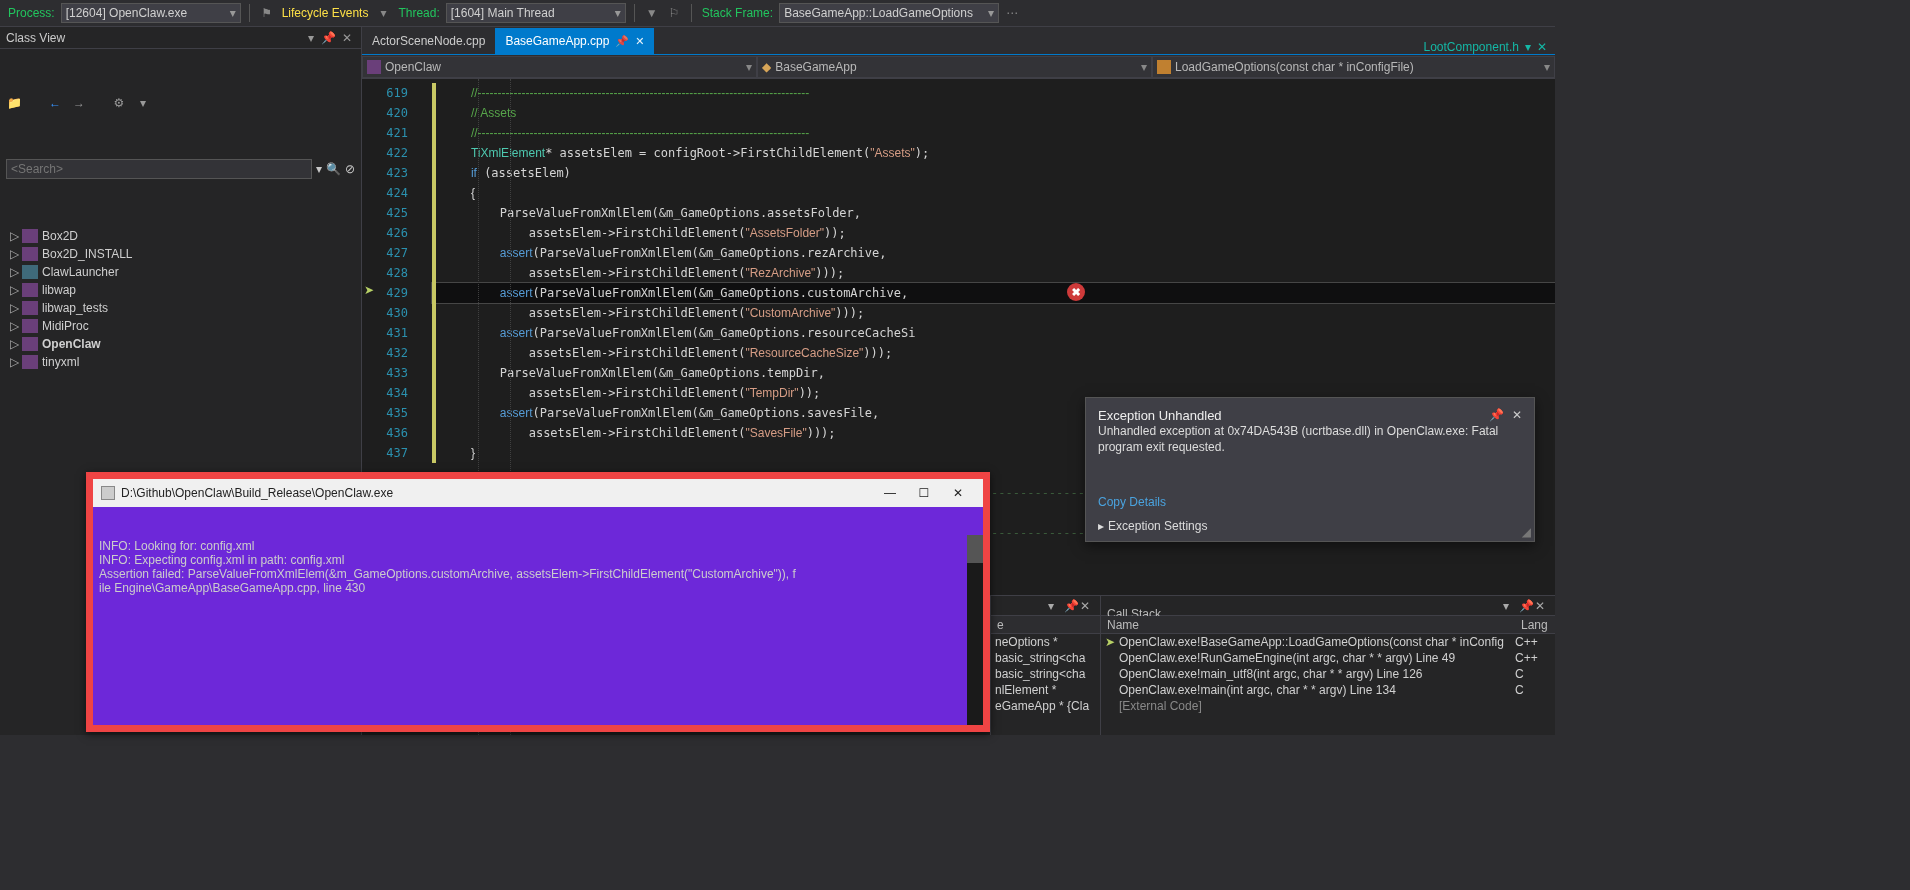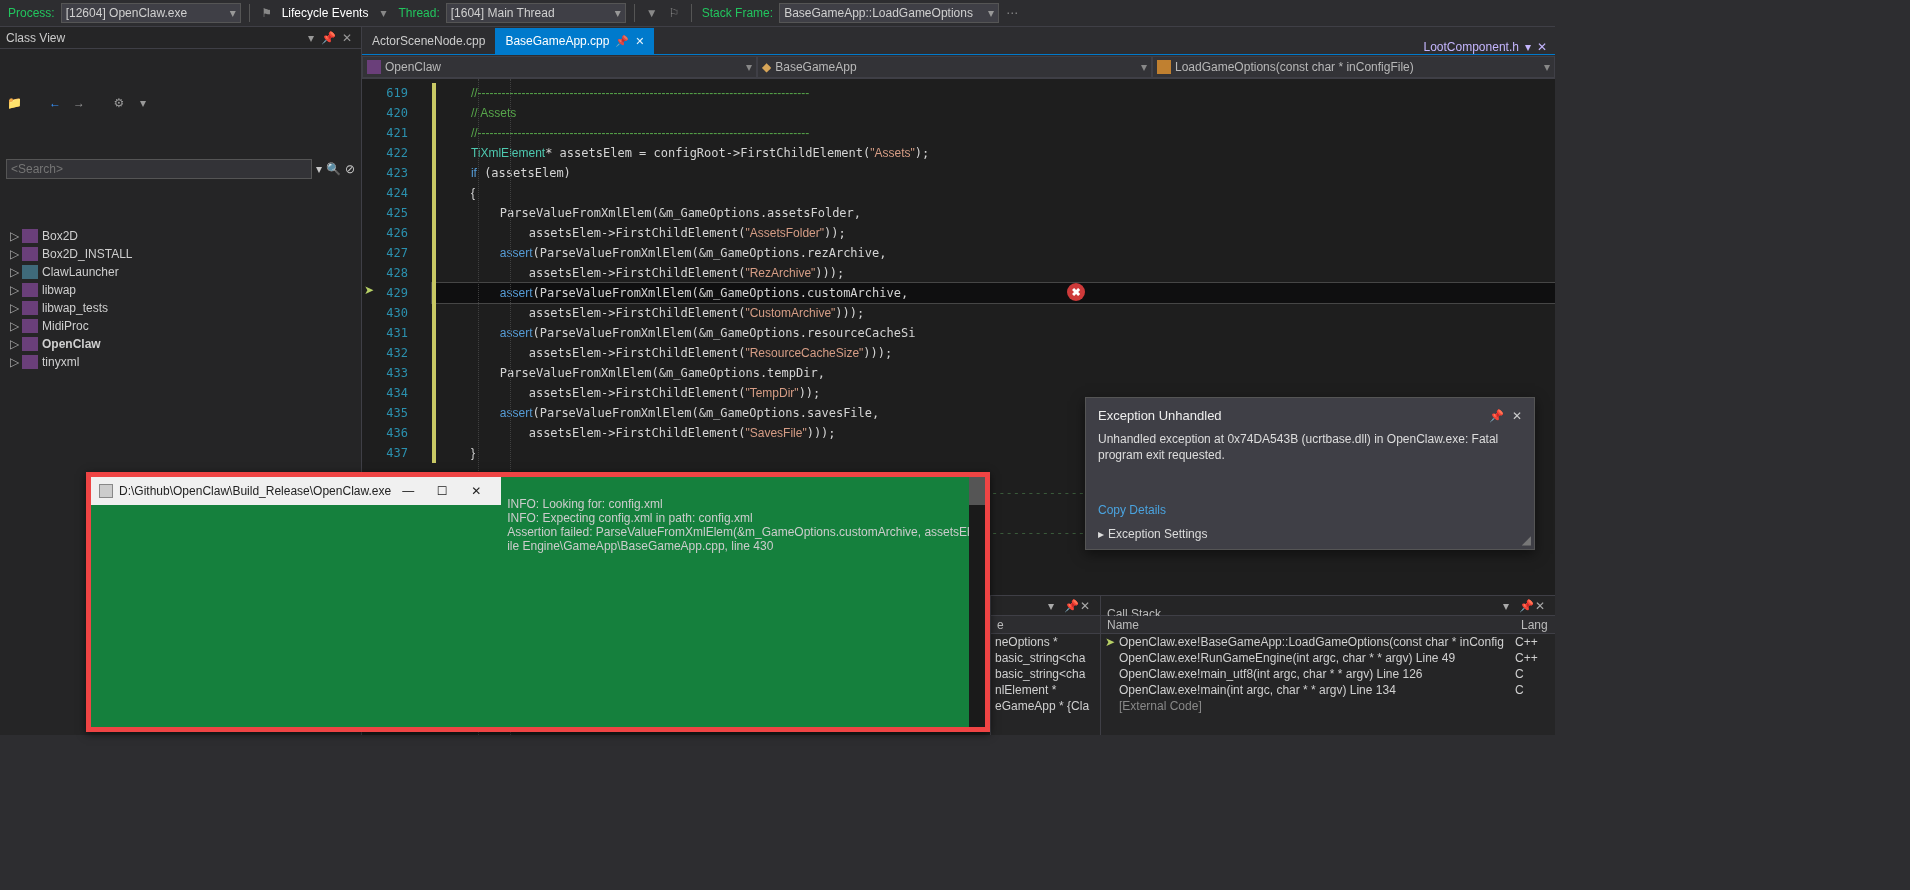--- a/index.html
+++ b/index.html
@@ -31,21 +31,21 @@
 .cv-node .pic.app { background:#3f6a7a; }
 .cv-node .lbl { color:#cfcfcf; }
 .cv-node.bold .lbl { font-weight:bold; }
 
 
 .editor-side { flex:1; display:flex; flex-direction:column; position:relative; }
 .tabbar { height:28px; background:#2d2d30; display:flex; align-items:flex-end; border-bottom:1px solid #007acc; }
 .tab { height:26px; display:flex; align-items:center; padding:0 10px; background:#2d2d30; color:#ccc; gap:6px; }
 .tab.active { background:#007acc; color:#fff; }
 .tab .pin,.tab .x { font-size:11px; opacity:.9; }
-.tab-right { margin-left:auto; display:flex; align-items:center; gap:6px; padding-right:8px; color:#c4b5fd;}
+.tab-right { margin-left:auto; display:flex; align-items:center; gap:6px; padding-right:8px; color:#14b8a6;}
 .navbar { height:24px; background:#2d2d30; display:flex; align-items:center; border-bottom:1px solid #3f3f46; }
 .nav-drop { flex:1; height:22px; background:#333337; border:1px solid #3f3f46; display:flex; align-items:center; padding:0 4px; color:#b8b8b8; }
 .nav-drop .ic { width:14px;height:14px;background:#6a3f7a;margin-right:4px;}
 .nav-drop .ic.f { background:#c08030;}
 .nav-drop .chev{margin-left:auto;color:#888;}
 
 .code-area { flex:1; display:flex; overflow:hidden; background:#1e1e1e; position:relative; font-family:Consolas,monospace; }
 .gutter { width:70px; background:#1e1e1e; text-align:right; color:#2b91af; padding-top:4px; }
 .gutter .ln { height:20px; line-height:20px; padding-right:24px; font-family:Consolas,monospace;}
 .code { flex:1; padding-top:4px; position:relative; }
@@ -55,21 +55,21 @@
 .c-kw { color:#569cd6; }
 .c-str { color:#d69d85; }
 .cur-line { background:#0f0f10; outline:1px solid #464646; }
 .bp-col { position:absolute; left:0; top:0; width:20px; height:100%; }
 .exec-arrow { position:absolute; left:2px; color:#b8d166; }
 .err-glyph { position:absolute; width:18px;height:18px;border-radius:9px;background:#ce3a3a;color:#fff;display:flex;align-items:center;justify-content:center;font-weight:bold; font-family:sans-serif;}
 .err-glyph::after{content:"✖";font-size:11px;}
 
 
 .exc-popup { position:absolute; right:20px; top:318px; width:450px; background:#3f3f46; border:1px solid #555; box-shadow:0 4px 12px rgba(0,0,0,.5); padding:10px 12px 8px 12px; color:#ddd; }
-.exc-popup .hdr { display:flex; align-items:flex-end; margin-bottom:8px; }
+.exc-popup .hdr { display:flex; align-items:flex-start; }
 .exc-popup .hdr .t { font-size:13px; color:#eee; }
 .exc-popup .hdr .btns { margin-left:auto; display:flex; gap:8px; color:#ccc; }
 .exc-popup .msg { font-size:12px; line-height:16px; color:#ddd; margin-bottom:40px; }
 .exc-popup .link { color:#4aa3df; cursor:pointer; }
 .exc-popup .exp-row { margin-top:10px; display:flex; align-items:center; gap:4px; }
 .exc-popup .resize { position:absolute; right:3px; bottom:2px; color:#777; font-size:12px;}
 
 
 .bottom-panel { position:absolute; top:calc(100% - 140px); right:0; width:565px; height:140px; background:#252526; border-top:1px solid #3f3f46; display:flex; }
 .panel-col { flex:1; border-left:1px solid #3f3f46; display:flex; flex-direction:column; }
@@ -78,47 +78,47 @@
 .panel-title .b { width:14px;color:#aaa;margin-left:2px;}
 .grid-hdr { height:18px; display:flex; align-items:center; background:#2d2d30; border-bottom:1px solid #3f3f46; }
 .grid-hdr .h { padding:0 6px; color:#bbb; }
 .grid-body { flex:1; font-family:Consolas,monospace; font-size:11px; }
 .grid-row { height:16px; display:flex; align-items:center; padding:0 4px; color:#d0d0d0;}
 .grid-row.top .ic { color:#b8d166;}
 .grid-row .ic { width:14px;}
 .grid-row.ext { color:#888;}
 
 
-.console { position:absolute; left:86px; top:472px; width:904px; height:260px; background:#15803d; border:5px solid #ef4444; box-shadow:0 2px 8px rgba(0,0,0,.6); display:flex; flex-direction:row;}
+.console { position:absolute; left:86px; top:472px; width:904px; height:260px; background:#6d28d9; border:7px solid #ef4444; box-shadow:0 2px 8px rgba(0,0,0,.6); display:flex; flex-direction:column;}
 .console .titlebar { height:28px; background:#f0f0f0; color:#222; display:flex; align-items:center; padding:0 8px; }
 .console .titlebar .ic { width:14px;height:14px;background:#ccc;margin-right:6px;border:1px solid #888;}
 .console .titlebar .t { flex:1; font-size:12px;}
 .console .titlebar .wb { width:34px;height:22px;display:flex;align-items:center;justify-content:center;}
-.console .body { flex:1; font-family:Consolas,monospace; font-size:13px; color:#ccc; padding:20px 6px; position:relative; white-space:pre; overflow:hidden;}
+.console .body { flex:1; font-family:Consolas,monospace; font-size:13px; color:#ccc; padding:4px 6px; position:relative; white-space:pre; overflow:hidden;margin-top:28px;}
 .console .scroll { position:absolute; right:0; top:0; width:16px; height:100%; background:#1a1a1a;}
 .console .scroll .thumb { position:absolute; top:0; width:100%; height:28px; background:#555;}
 
 .vline { position:absolute; top:0; bottom:0; border-left:1px dotted #404040; }
 .yellow-bar { position:absolute; width:4px; background:#c8c864; }
 
 </style>
 </head>
 <body>
 
 <div class="root">
 
   <div class="topbar">
     <span class="tb-label">Process:</span>
     <div class="tb-drop" style="min-width:180px">
       <span>[12604] OpenClaw.exe</span>
         <span class="chev">▾</span>
     </div>
     <span class="tb-sep"></span>
     <span class="tb-icon">⚑</span>
-    <span class="tb-label" style="color:#ffffff">Lifecycle Events</span>
+    <span class="tb-label" style="color:#fde047">Lifecycle Events</span>
     <span class="tb-icon">▾</span>
     <span class="tb-label">Thread:</span>
     <div class="tb-drop" style="min-width:180px">
       <span>[1604] Main Thread</span>
         <span class="chev">▾</span>
     </div>
     <span class="tb-sep"></span>
     <span class="tb-icon">▼</span>
     <span class="tb-icon">⚐</span>
     <span class="tb-sep"></span>

